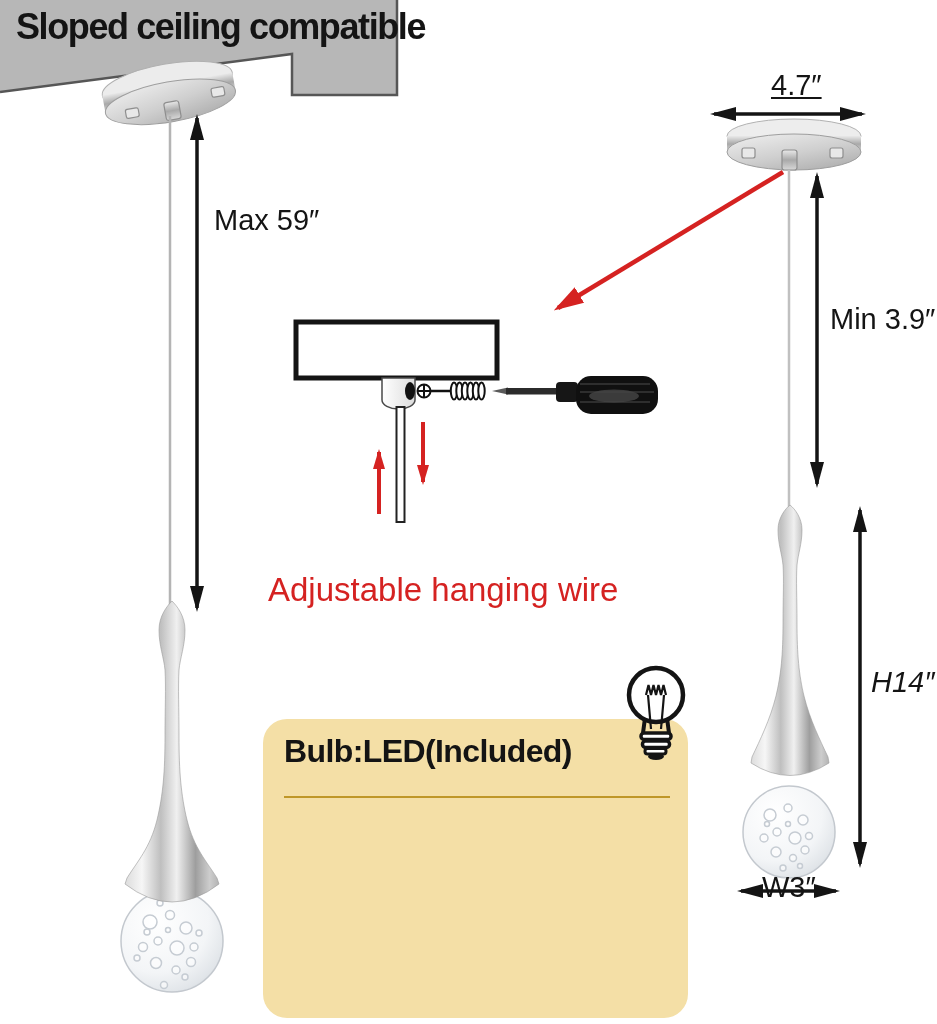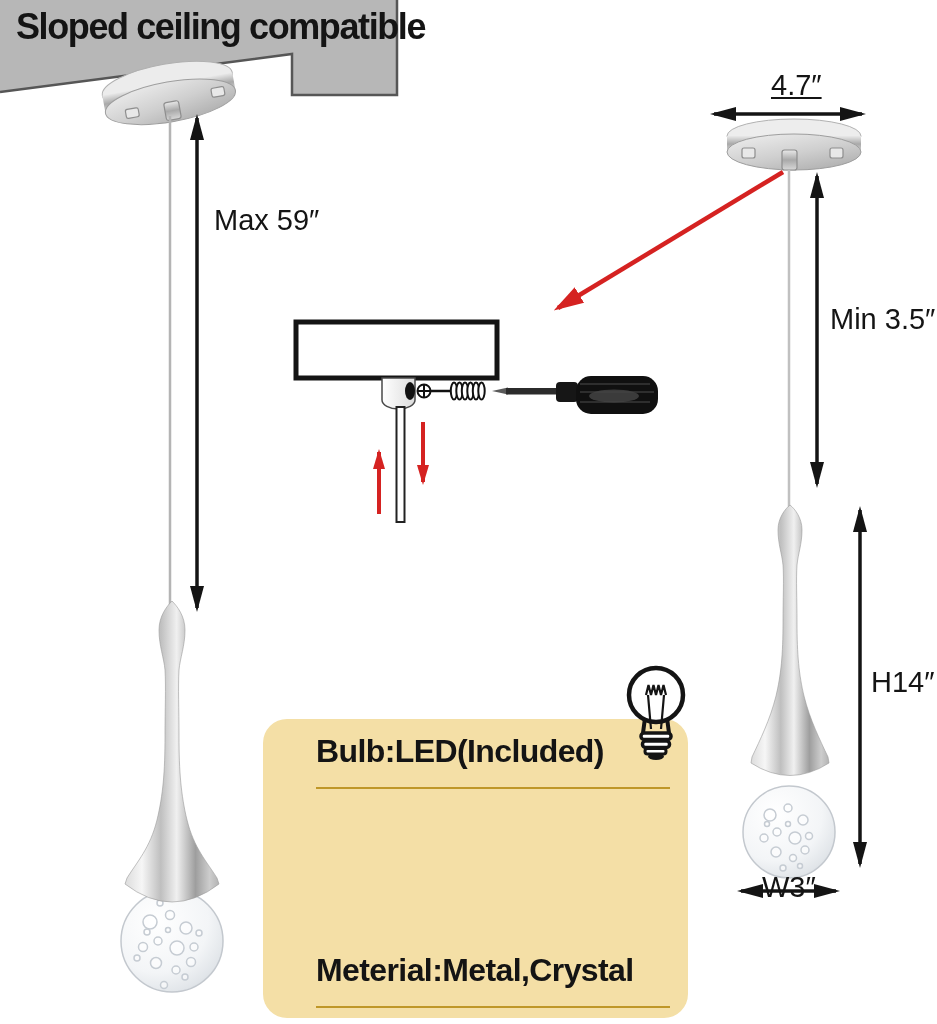--- a/index.html
+++ b/index.html
@@ -5,30 +5,30 @@
   html,body{margin:0;padding:0;background:#fff;}
   .stage{position:relative;width:937px;height:1024px;background:#fff;overflow:hidden;
          font-family:"Liberation Sans",sans-serif;}
   .stage svg.canvas{position:absolute;left:0;top:0;z-index:1;}
   .title{position:absolute;left:16px;top:6px;z-index:2;font-weight:700;font-size:36px;
          letter-spacing:-1.4px;color:var(--text-black,#141414);white-space:nowrap;}
   .lbl{position:absolute;z-index:2;font-size:29px;color:var(--text-black,#141414);white-space:nowrap;}
   .lbl-max{left:214px;top:204px;}
   .lbl-47{left:771px;top:69px;text-decoration:underline;}
   .lbl-min{left:830px;top:303px;}
-  .lbl-h14{left:871px;top:666px;}
+  .lbl-h14{left:871px;top:666px;font-style:italic;}
   .lbl-w3{left:762px;top:871px;}
   .wire-note{position:absolute;left:268px;top:571px;z-index:2;font-size:33px;
              color:var(--accent-red,#d52221);white-space:nowrap;}
   .spec-box{position:absolute;left:263px;top:719px;width:425px;height:299px;z-index:2;
             background:var(--spec-box-bg,#f4dfa6);border-radius:24px;box-sizing:border-box;
             padding:12px 18px 10px 21px;display:flex;flex-direction:column;justify-content:space-between;}
   .spec-row{font-weight:700;font-size:32px;line-height:1.3;letter-spacing:-0.6px;
             color:var(--text-black,#141414);border-bottom:2.5px solid var(--spec-underline,#bf9728);
-            padding-bottom:14px;white-space:nowrap;margin-left:32px;}
+            padding-bottom:23px;white-space:nowrap;}
   .bulb-icon{position:absolute;left:612px;top:663px;z-index:3;}
 </style>
 </head>
 <body>
 
 <div class="stage">
 
   <svg class="canvas" width="937" height="1024" viewBox="0 0 937 1024">
     <defs>
       <linearGradient id="metalH" x1="0" y1="0" x2="1" y2="0">
@@ -187,27 +187,27 @@
     </g>
 
     <line x1="860" y1="510" x2="860" y2="864" stroke="#141414" stroke-width="3.5" marker-start="url(#abs)" marker-end="url(#ab)"></line>
 
     <line x1="741" y1="891" x2="836" y2="891" stroke="#141414" stroke-width="3.5" marker-start="url(#abs)" marker-end="url(#ab)"></line>
   </svg>
 
   <div class="title">Sloped ceiling compatible</div>
   <div class="lbl lbl-max">Max 59″</div>
   <div class="lbl lbl-47">4.7″</div>
-  <div class="lbl lbl-min">Min 3.5″</div>
+  <div class="lbl lbl-min">Min 3.9″</div>
   <div class="lbl lbl-h14">H14″</div>
   <div class="lbl lbl-w3">W3″</div>
+  <div class="wire-note">Adjustable hanging wire</div>
 
   <div class="spec-box">
     <div class="spec-row">Bulb:LED(Included)</div>
-    <div class="spec-row">Meterial:Metal,Crystal</div>
   </div>
 
   <svg class="bulb-icon" width="88" height="100" viewBox="0 0 88 100">
     <circle cx="44" cy="32" r="27" fill="#ffffff" stroke="#141414" stroke-width="4.5"></circle>
     <path d="M33,55 L31,70 M55,55 L57,70" fill="none" stroke="#141414" stroke-width="4"></path>
     <path d="M34,32 l2.5,-10 l2.5,10 l2.5,-10 l2.5,10 l2.5,-10 l2.5,10 l2.5,-10 l2.5,10" fill="none" stroke="#141414" stroke-width="2.2"></path>
     <path d="M36,32 L39,66 M52,32 L49,66" fill="none" stroke="#141414" stroke-width="2.2"></path>
     <rect x="29" y="70" width="30" height="6.5" rx="3" fill="#ffffff" stroke="#141414" stroke-width="3.5"></rect>
     <rect x="30.5" y="78" width="27" height="6.5" rx="3" fill="#ffffff" stroke="#141414" stroke-width="3.5"></rect>
     <rect x="33" y="85.5" width="21" height="5.5" rx="2.5" fill="#ffffff" stroke="#141414" stroke-width="3"></rect>

